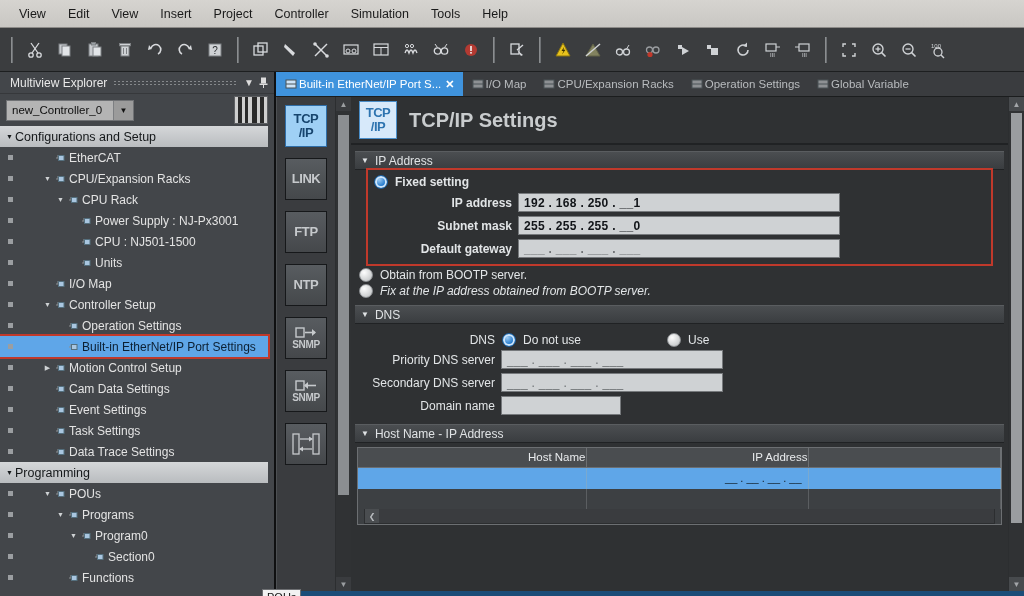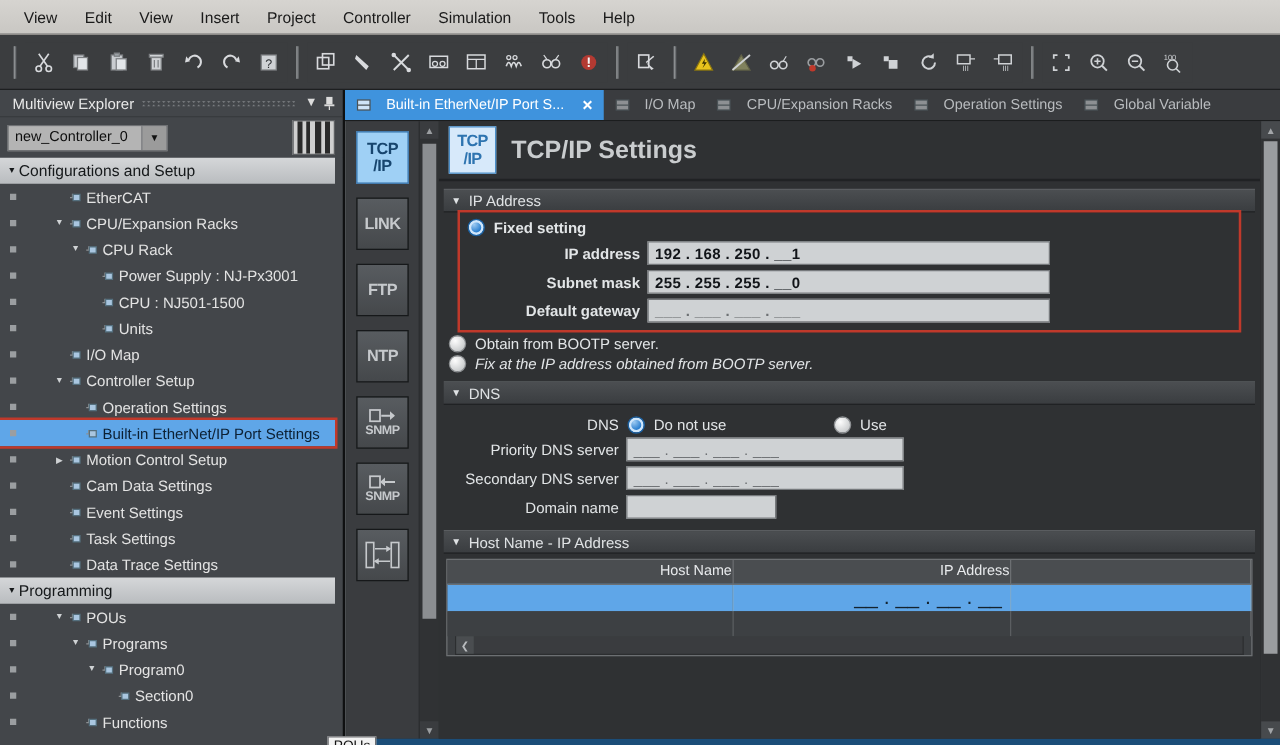--- a/index.html
+++ b/index.html
@@ -139,21 +139,21 @@
   
   .editor { flex: 1 1 auto; display: flex; flex-direction: column;
             min-width: 0; background: #2f3133; }
 
   .tabbar {
     height: 25px; flex: 0 0 25px;
     background: #3a3c3f; display: flex; align-items: stretch;
     border-bottom: 1px solid #1b1d1e; overflow: hidden;
   }
   .tab {
-    display: flex; align-items: center; gap: 11px;
+    display: flex; align-items: center; gap: 1px;
     padding: 0 8px; font-size: 11.5px; color: #b9bcbf;
     white-space: nowrap; cursor: default; max-width: 210px;
   }
   .tab.active { background: #3f93dd; color: #ffffff; }
   .tab .tclose { font-size: 11px; font-weight: bold; margin-left: 3px; color:#fff;}
   .tab .tabico { width: 14px; height: 14px; flex: 0 0 14px;
                  display: flex; align-items: center; justify-content: center; }
 
   .edbody { flex: 1 1 auto; display: flex; min-height: 0; background: #2f3133;
             border-left: 1px solid #4d5053; }
@@ -270,21 +270,21 @@
   
   .tblwrap { margin: 4px 6px 0 6px; border: 1px solid #6c6f72;
              background: #3d4043; }
   .tbl { width: 100%; border-collapse: collapse; table-layout: fixed; text-align: right; }
   .tbl th {
     height: 19px; background: #4a4d50; color: #e8eaec;
     font-size: 11.5px; font-weight: normal;
     border-right: 1px solid #6c6f72; border-bottom: 1px solid #6c6f72;
   }
   .tbl td {
-    height: 22px; font-size: 17px; color: #14232f;
+    height: 22px; font-size: 11px; color: #14232f;
     border-right: 1px solid #7aa9cf;
     padding: 0 6px;
   }
   .tbl tr.sel td { background: #5fa6e8; }
   .tbl tr.blank td { background: #3d4043; border-right: 1px solid #5b5e61;
                      height: 20px; }
   .tbl col.c1 { width: 228px; }
   .tbl col.c2 { width: 222px; }
 
   .hscroll {

